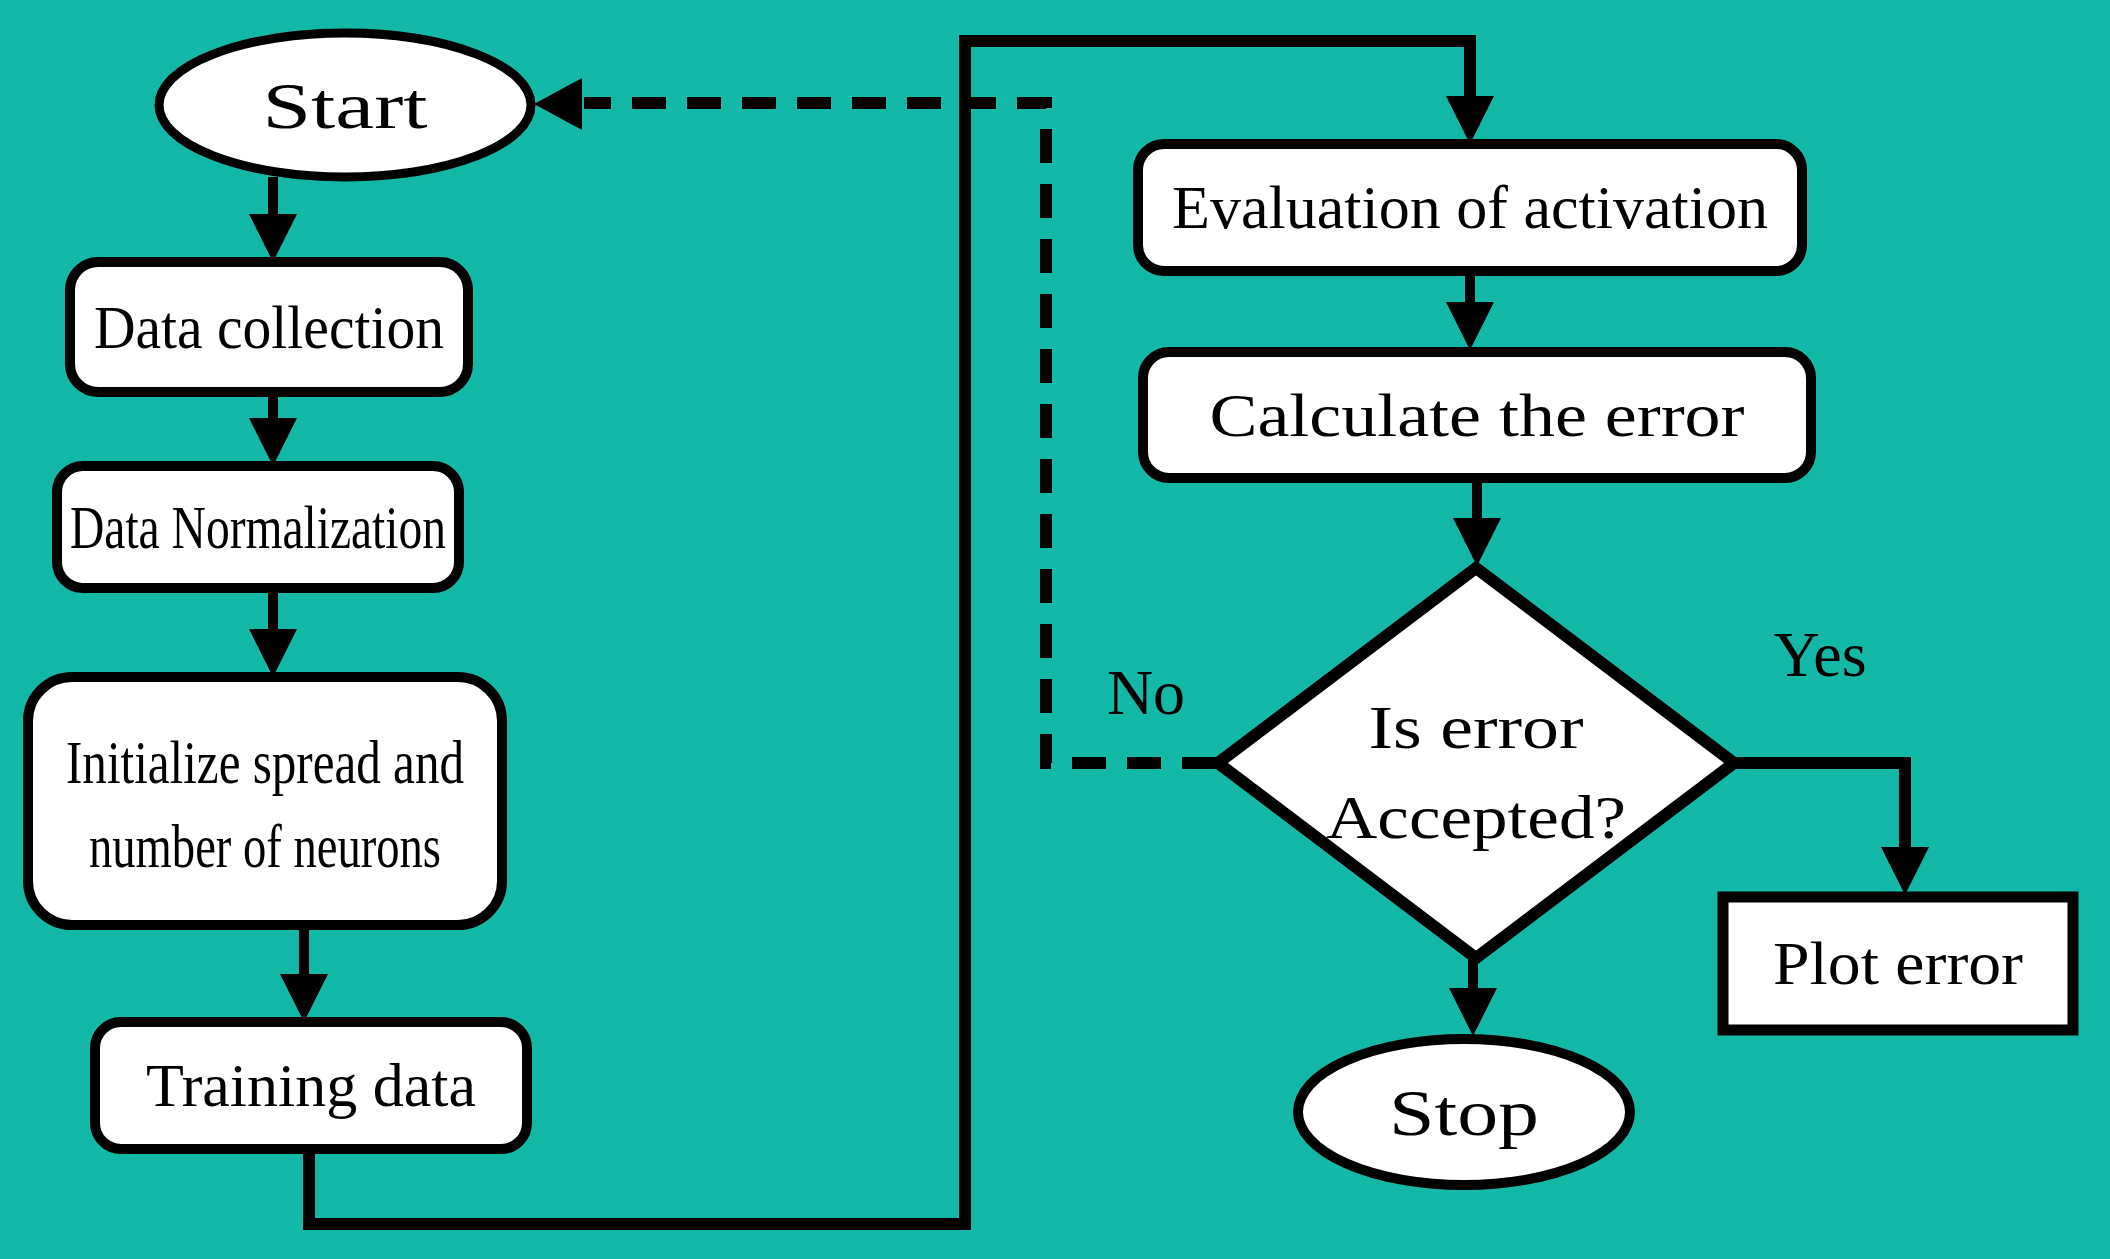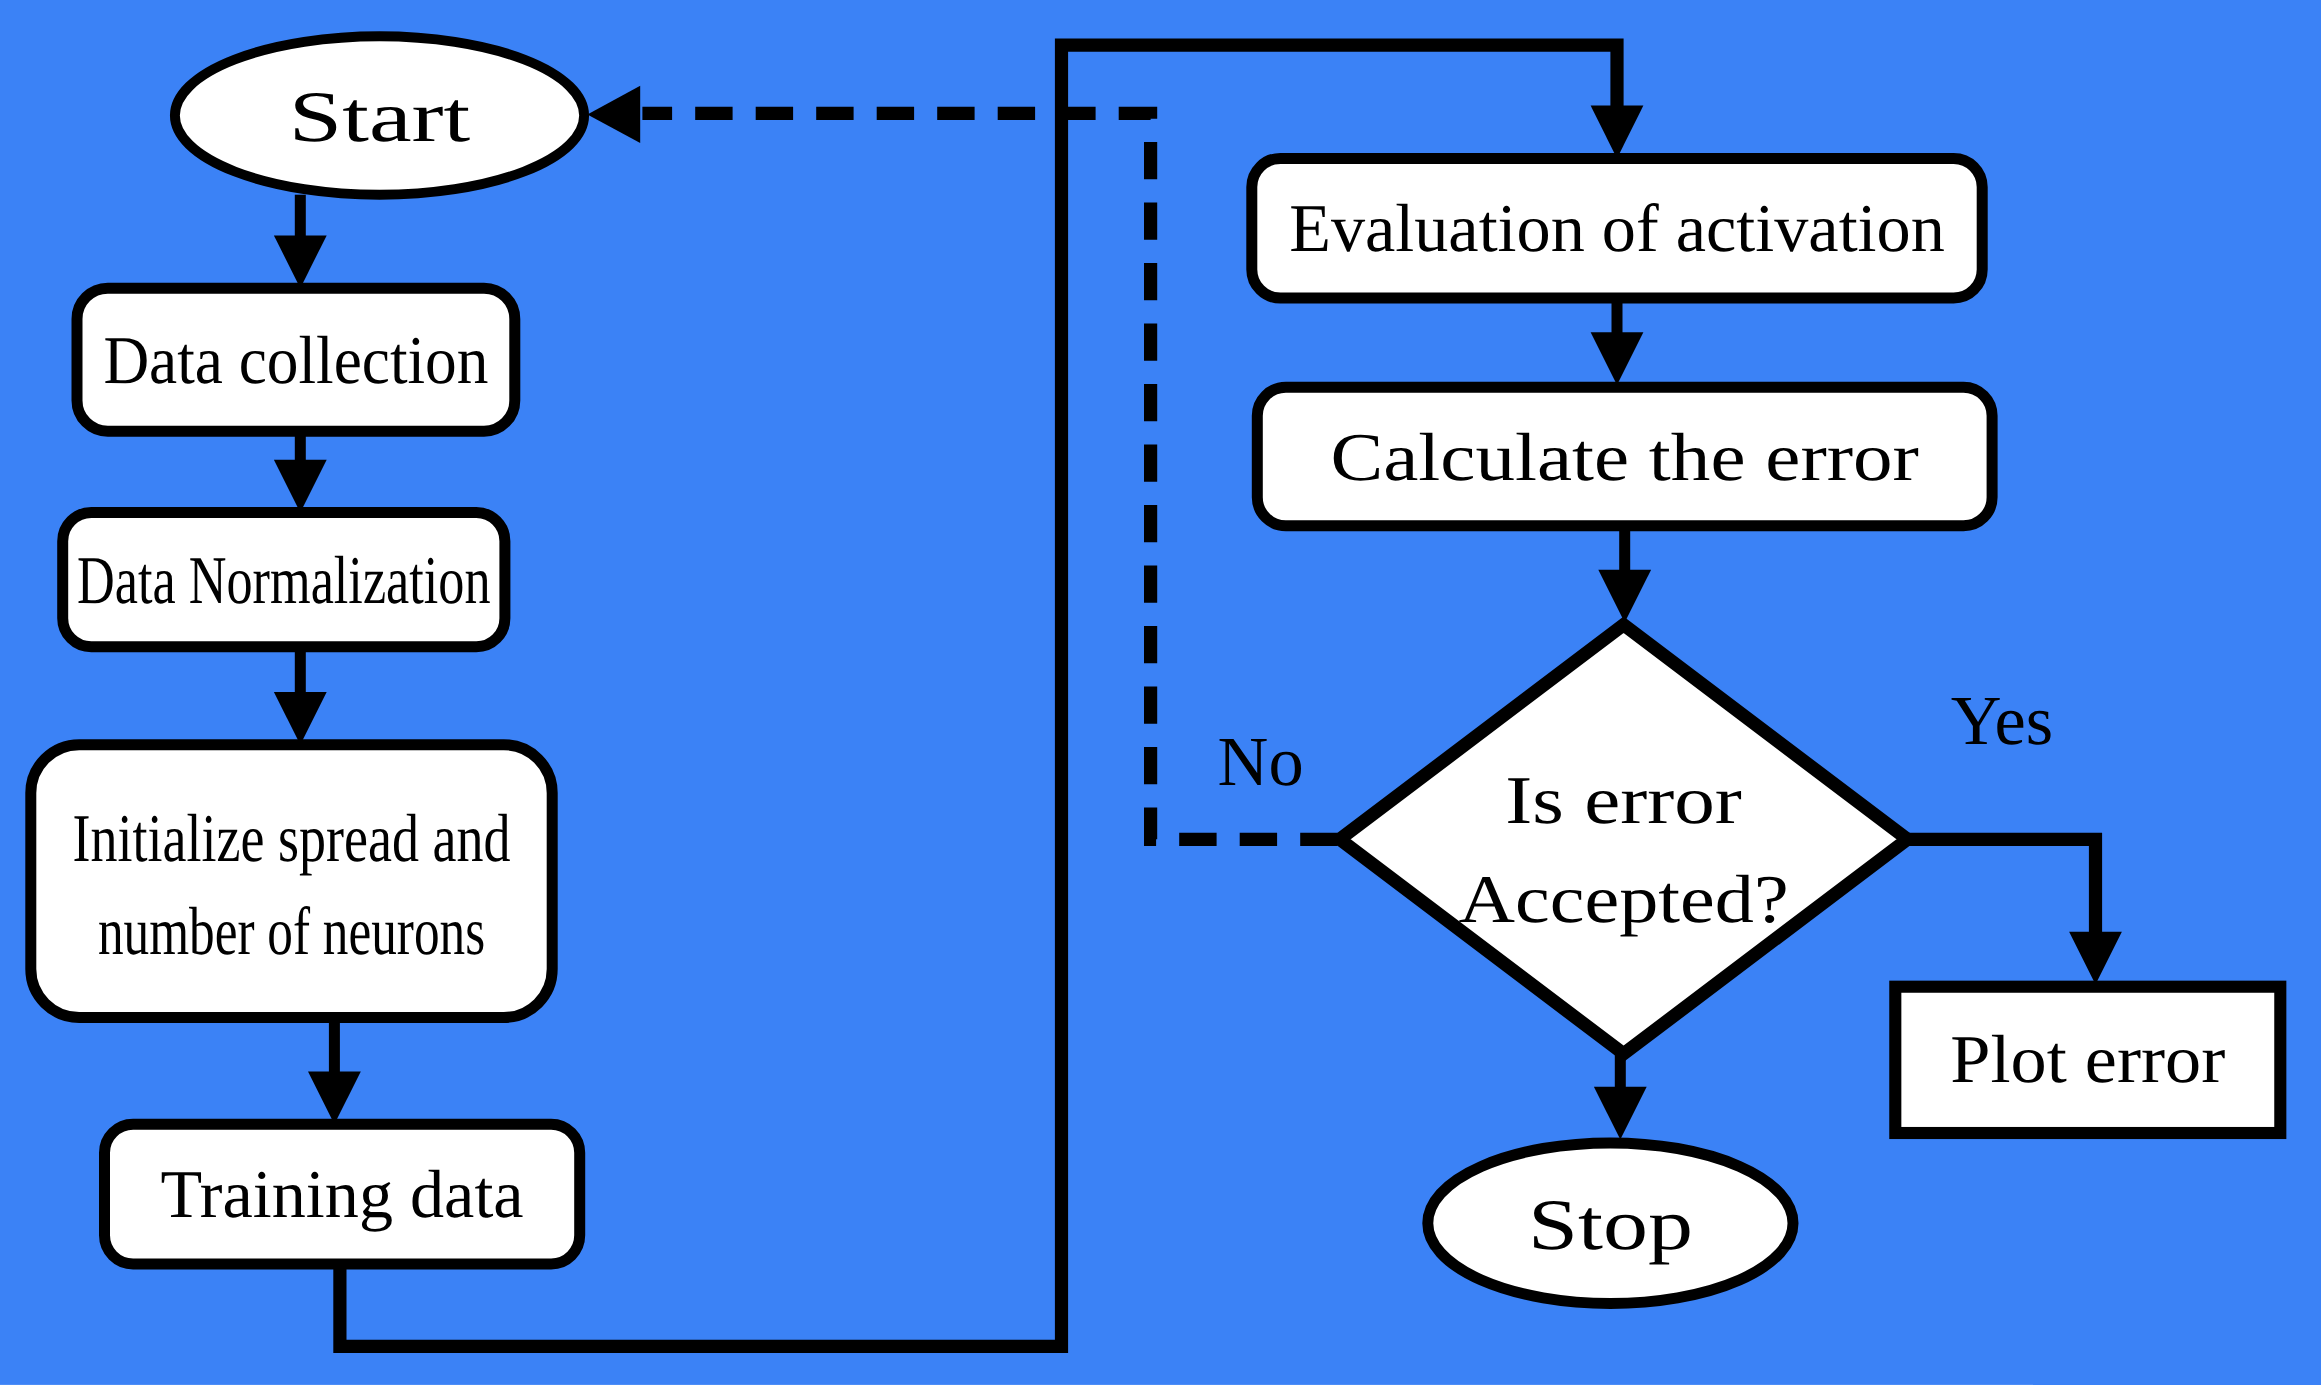--- a/index.html
+++ b/index.html
@@ -3,21 +3,21 @@
 <meta charset="utf-8">
 <style>
   html, body {
     margin: 0;
     padding: 0;
     background: #ffffff;
   }
   .stage {
     width: 2110px;
     height: 1259px;
-    background: #3b82f6;
+    background: #14b8a6;
     position: relative;
   }
   svg { display: block; }
   text {
     font-family: "Liberation Serif", "DejaVu Serif", serif;
     fill: #000000;
   }
   .node-label   { font-size: 62px; text-anchor: middle; }
   .term-label   { font-size: 66px; text-anchor: middle; }
   .branch-label { font-size: 64px; text-anchor: middle; }

